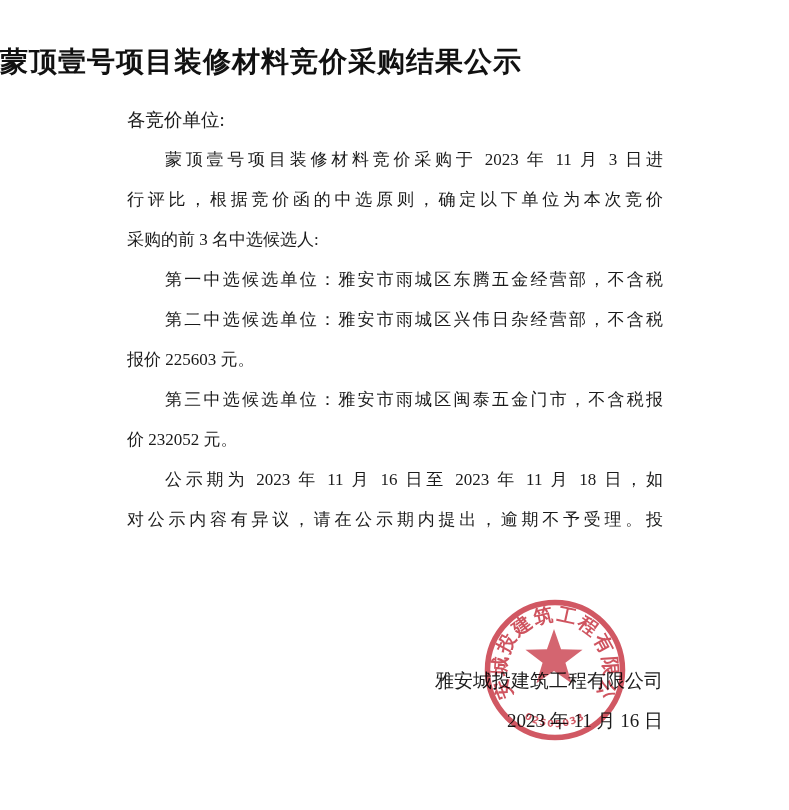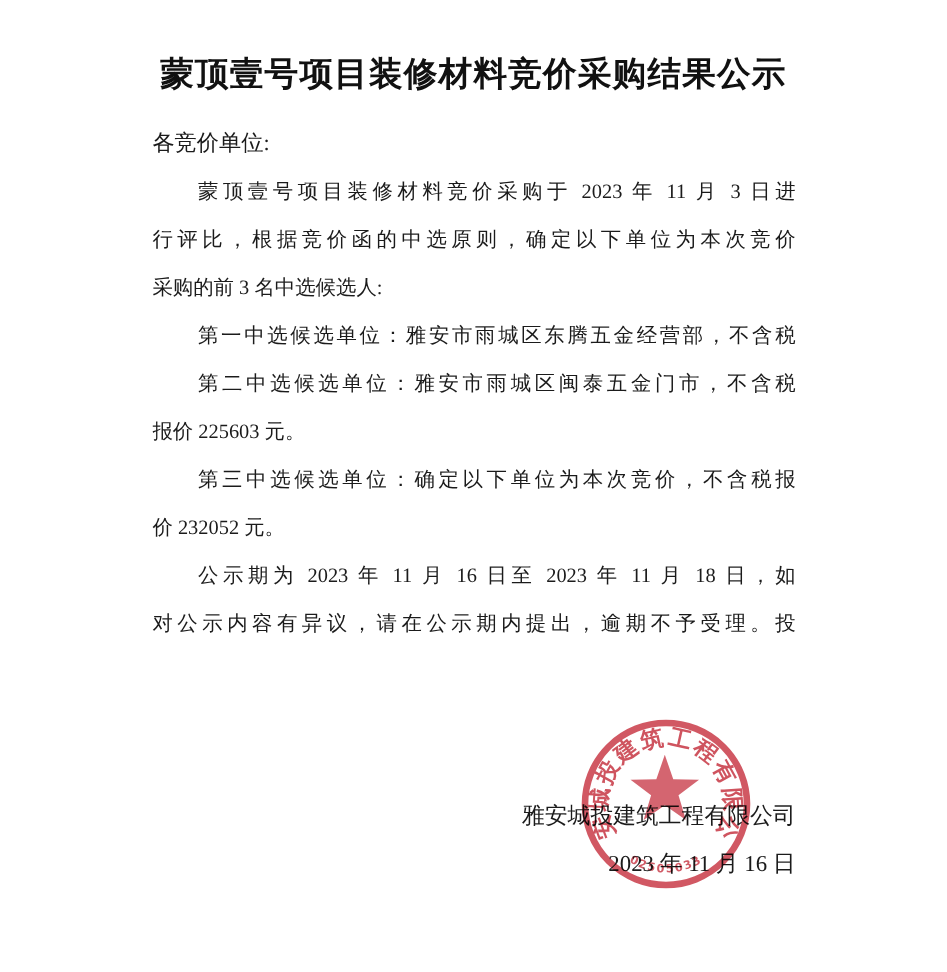--- a/index.html
+++ b/index.html
@@ -14,21 +14,20 @@
     background: #ffffff;
     overflow: hidden;
     font-family: "Liberation Serif", "DejaVu Serif", serif;
     color: #1b1b1b;
   }
   .doc-title {
     position: absolute;
     top: 24px;
     left: 0;
     right: 0;
-    text-align: center;
     font-size: 28px;
     font-weight: bold;
     letter-spacing: 1px;
     color: #111111;
   }
   .content {
     position: absolute;
     left: 127px;
     top: 100px;
     width: 536px;
@@ -95,23 +94,23 @@
 
   <h1 class="doc-title">蒙顶壹号项目装修材料竞价采购结果公示</h1>
 
   <div class="content">
     <div class="salutation">各竞价单位:</div>
     <div id="paragraphs">
         <div class="line first">蒙顶壹号项目装修材料竞价采购于 2023 年 11 月 3 日进</div>
         <div class="line">行评比，根据竞价函的中选原则，确定以下单位为本次竞价</div>
         <div class="line last">采购的前 3 名中选候选人:</div>
         <div class="line first">第一中选候选单位：雅安市雨城区东腾五金经营部，不含税</div>
-        <div class="line first">第二中选候选单位：雅安市雨城区闽泰五金门市，不含税</div>
+        <div class="line first">第二中选候选单位：雅安市雨城区兴伟日杂经营部，不含税</div>
         <div class="line last">报价 225603 元。</div>
-        <div class="line first">第三中选候选单位：确定以下单位为本次竞价，不含税报</div>
+        <div class="line first">第三中选候选单位：雅安市雨城区闽泰五金门市，不含税报</div>
         <div class="line last">价 232052 元。</div>
         <div class="line first">公示期为 2023 年 11 月 16 日至 2023 年 11 月 18 日，如</div>
         <div class="line">对公示内容有异议，请在公示期内提出，逾期不予受理。投</div>
       </div>
   </div>
 
   <div class="signature">
     <div class="sig-line">雅安城投建筑工程有限公司</div>
     <div class="sig-line">2023 年 11 月  16 日</div>
   </div>

